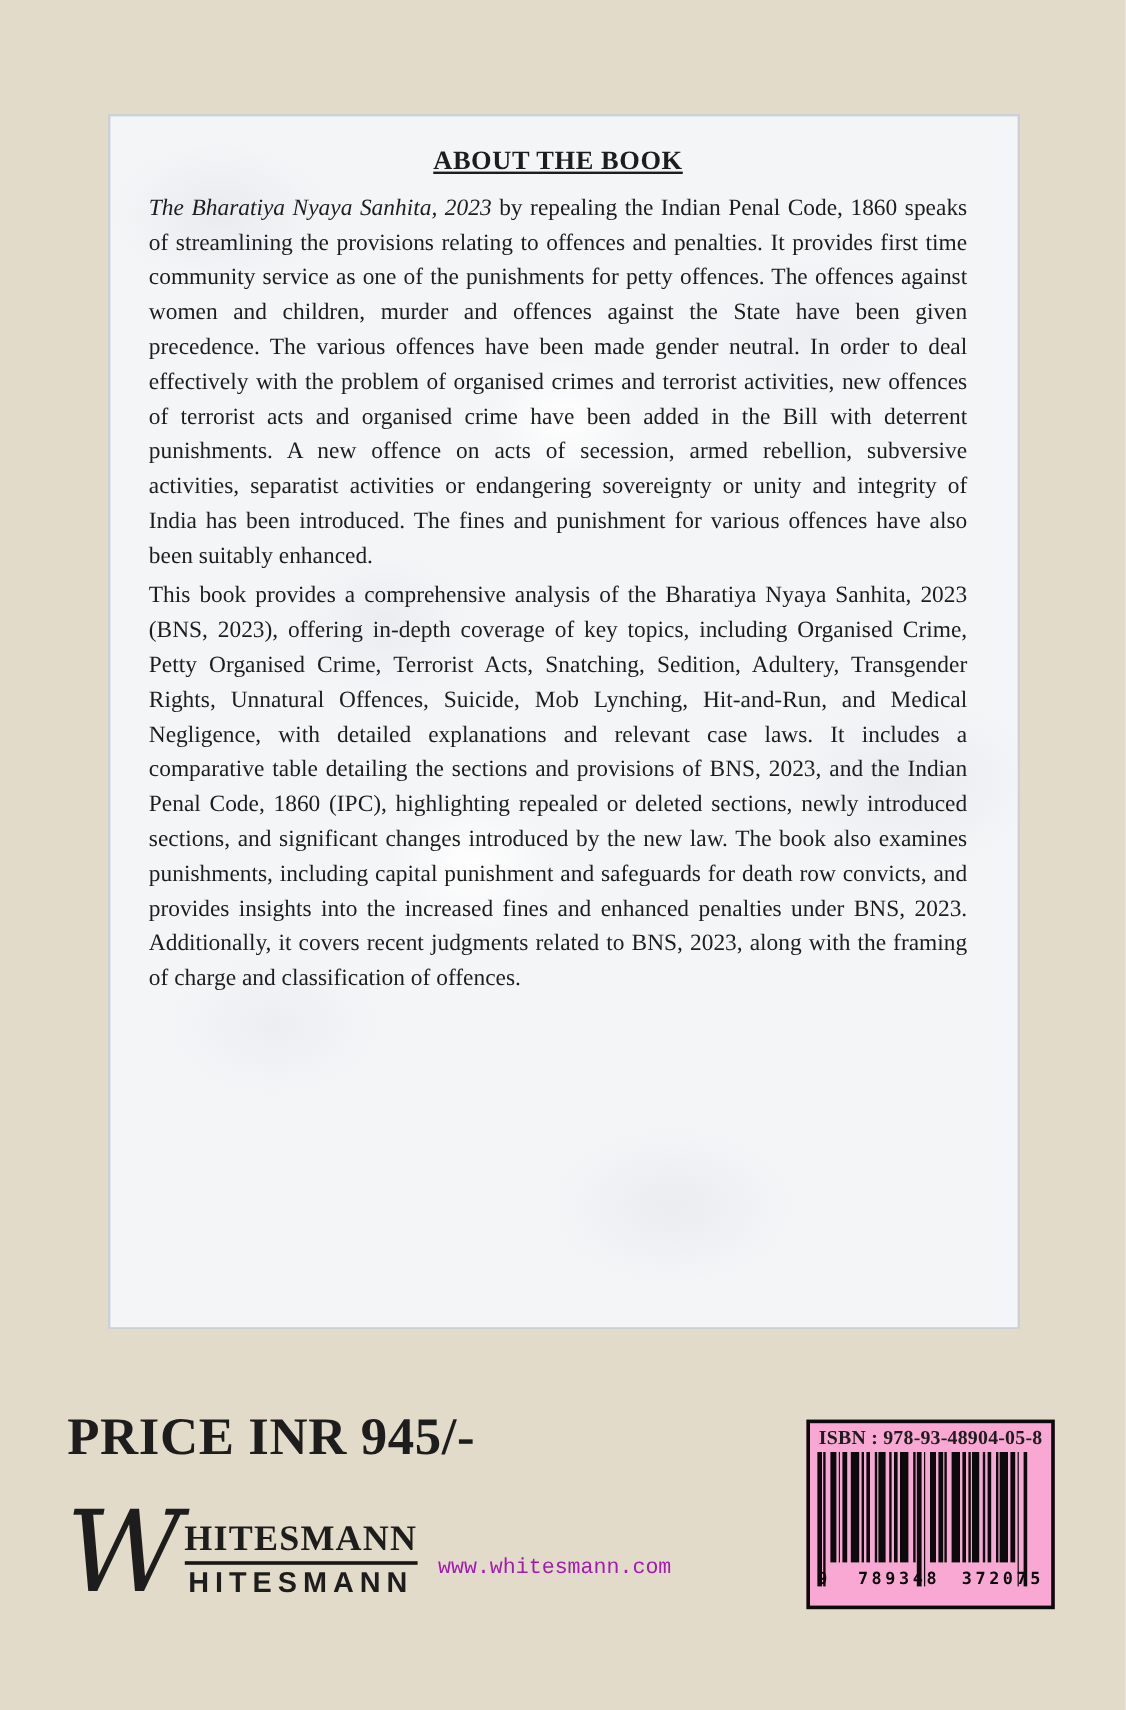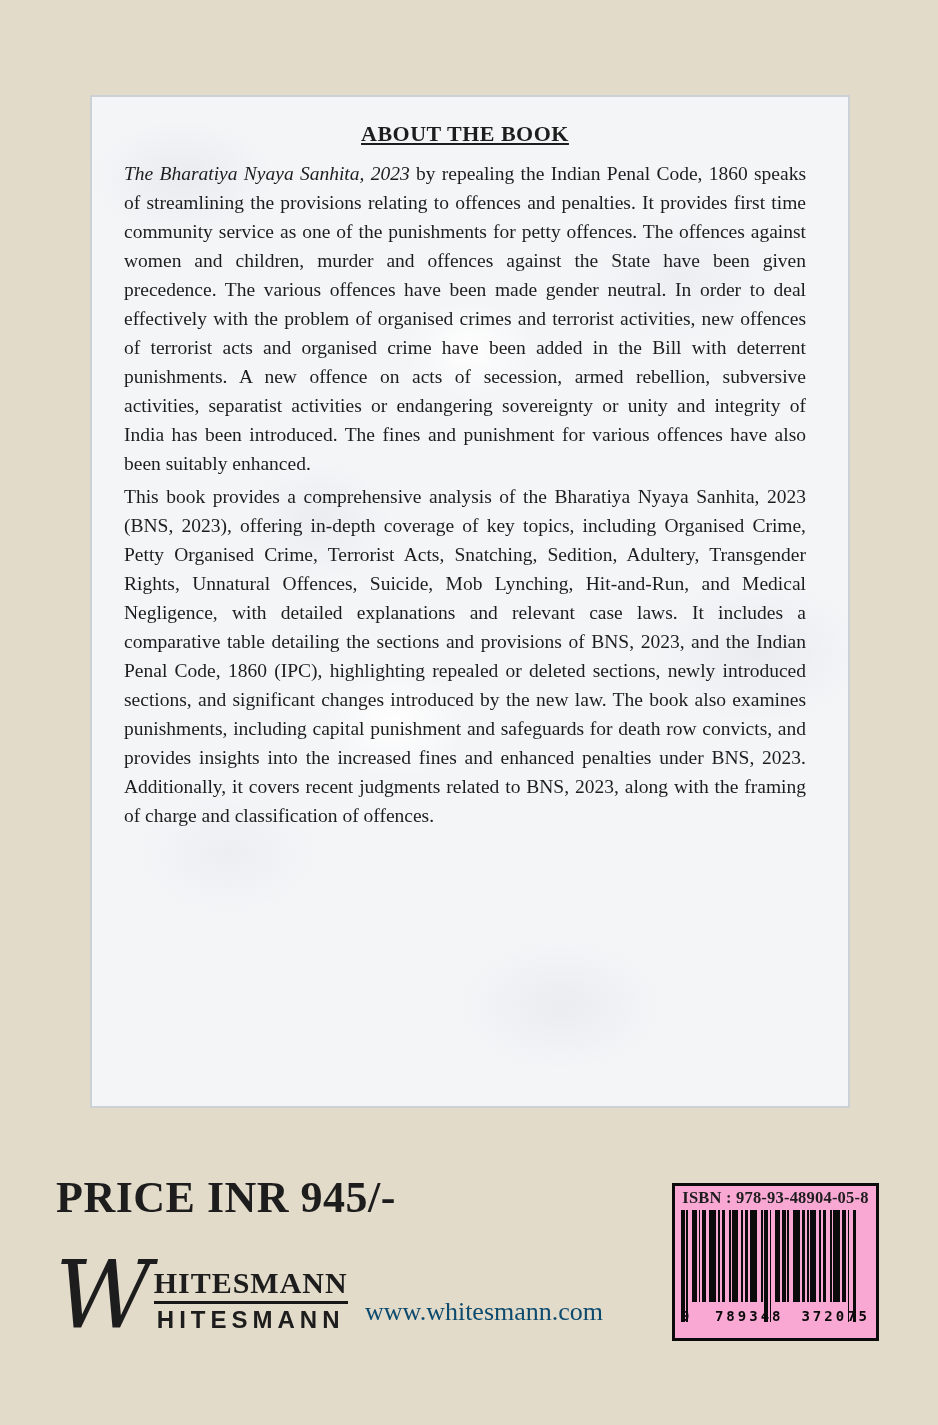--- a/index.html
+++ b/index.html
@@ -80,23 +80,23 @@
     font-size:24px;
     font-weight:600;
     letter-spacing:5px;
     margin-top:3px;
     text-align:center;
     line-height:26px;
   }
   .website{
     position:absolute;
     left:365px;top:1297px;
-    font-family:Liberation Serif, serif;
-    font-size:26px;
-    color:#0c4a6e;
+    font-family:Liberation Mono, monospace;
+    font-size:18px;
+    color:#a21caf;
   }
   
   .barcode{
     position:absolute;
     left:672px;top:1183px;
     width:207px;height:158px;
     box-sizing:border-box;
     background:#f9a8d4;
     border:3px solid #0b0b0b;
     padding:2px 6px 0 6px;

